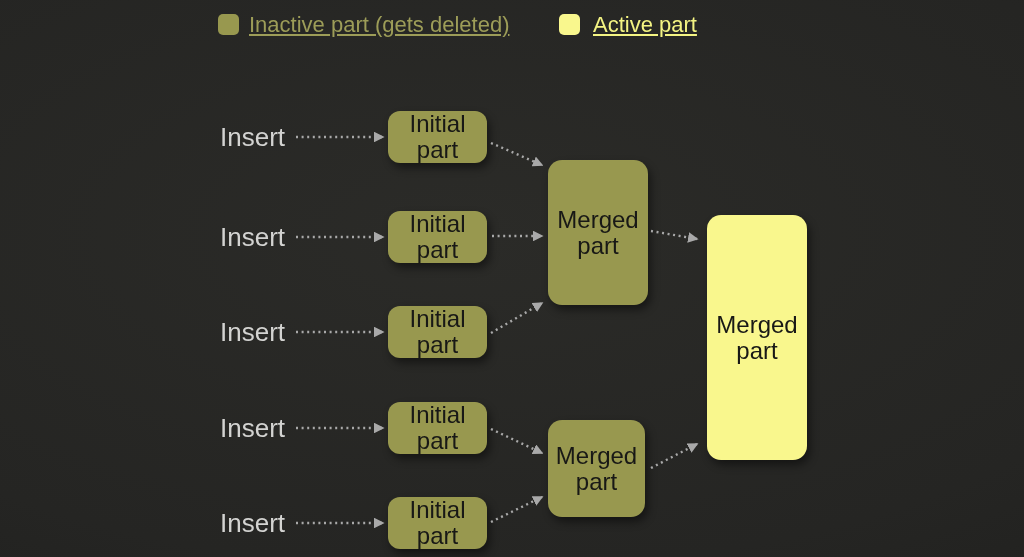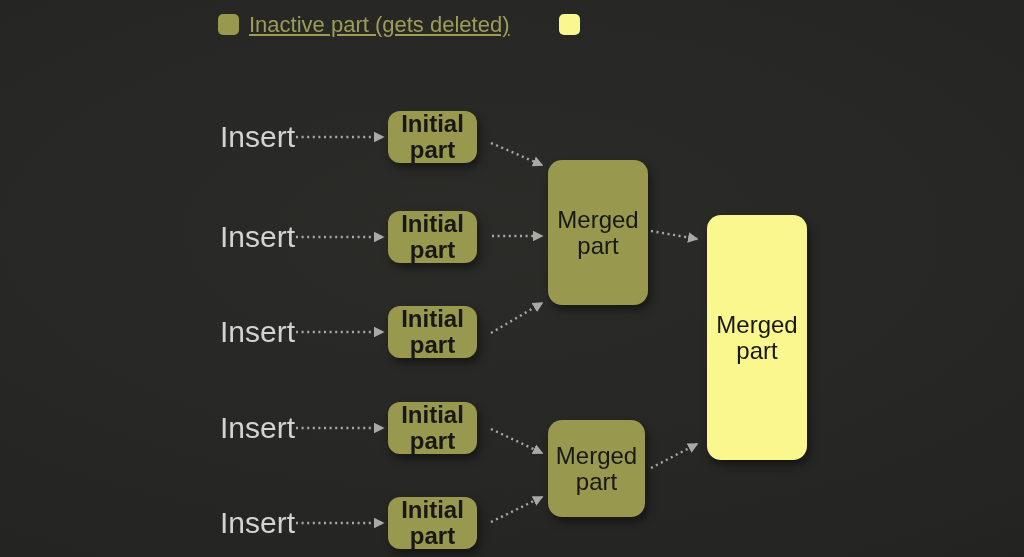--- a/index.html
+++ b/index.html
@@ -38,21 +38,21 @@
   }
   .legend-label.inactive { left: 249px; color: var(--legend-inactive-text, #9d9d58); }
   .legend-label.active   { left: 593px; color: var(--legend-active-text, #f4f483); }
 
   
   .insert {
     position: absolute;
     left: 220px;
     height: 32px;
     line-height: 32px;
-    font-size: 30px;
+    font-size: 26px;
     color: var(--insert-text, #d3d3d1);
     white-space: nowrap;
   }
 
   
   .node {
     position: absolute;
     display: flex;
     align-items: center;
     justify-content: center;
@@ -60,21 +60,21 @@
     color: var(--node-text, #181816);
     font-size: 24px;
     line-height: 26px;
     box-shadow: 3px 5px 9px rgba(0,0,0,0.45);
     padding: 2px;
     box-sizing: border-box;
   }
   .node.inactive { background: var(--inactive, #98984f); }
   .node.active   { background: var(--active, #f9f78d); }
 
-  .initial { left: 388px; width: 89px;  height: 52px;  border-radius: 12px; font-weight: bold; }
+  .initial { left: 388px; width: 99px;  height: 52px;  border-radius: 12px; }
   .merged-top    { left: 548px; top: 160px; width: 100px; height: 145px; border-radius: 14px; }
   .merged-bottom { left: 548px; top: 420px; width: 97px;  height: 97px;  border-radius: 14px; }
   .merged-final  { left: 707px; top: 215px; width: 100px; height: 245px; border-radius: 14px; }
 
   
   svg.arrows {
     position: absolute;
     left: 0; top: 0;
     width: 1024px;
     height: 557px;
@@ -88,20 +88,21 @@
   svg.arrows #ah path { fill: var(--arrow, #a9a9a9); }
 </style>
 </head>
 <body>
 
 <div class="canvas">
 
   <span class="legend-swatch inactive"></span>
   <span class="legend-label inactive">Inactive part (gets deleted)</span>
   <span class="legend-swatch active"></span>
+  <span class="legend-label active">Active part</span>
 
   <div class="insert" style="top:121px">Insert</div>
   <div class="insert" style="top:221px">Insert</div>
   <div class="insert" style="top:316px">Insert</div>
   <div class="insert" style="top:412px">Insert</div>
   <div class="insert" style="top:507px">Insert</div>
 
   <div class="node inactive initial" style="top:111px">Initial part</div>
   <div class="node inactive initial" style="top:211px">Initial part</div>
   <div class="node inactive initial" style="top:306px">Initial part</div>

